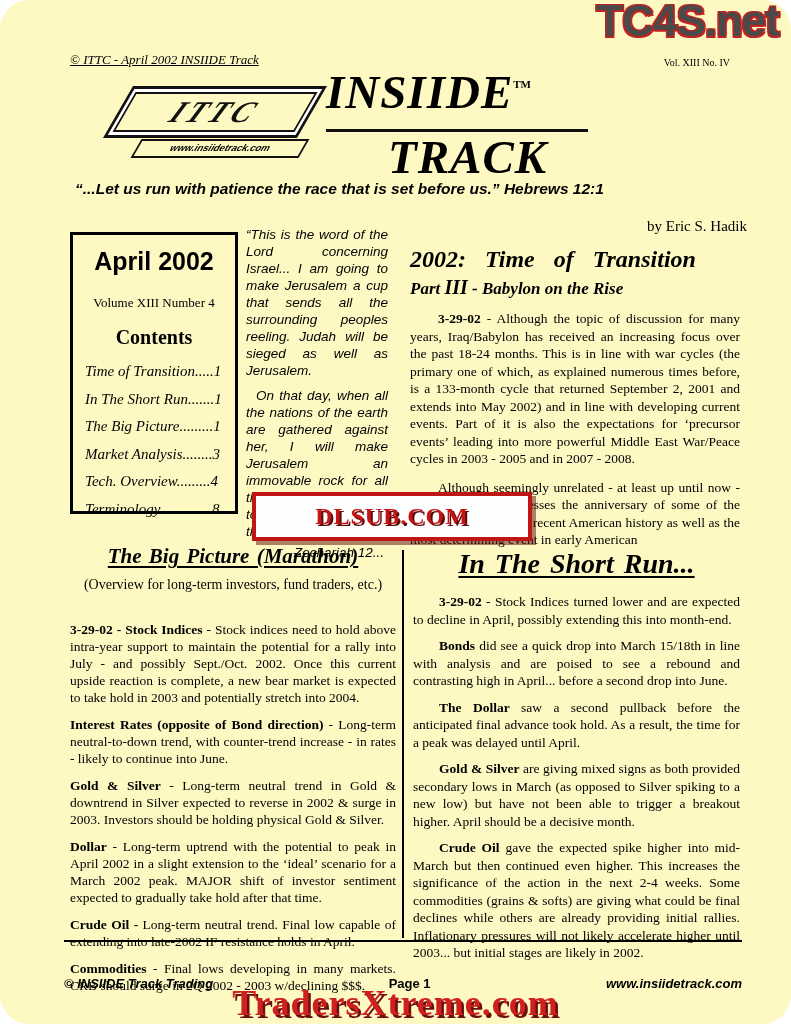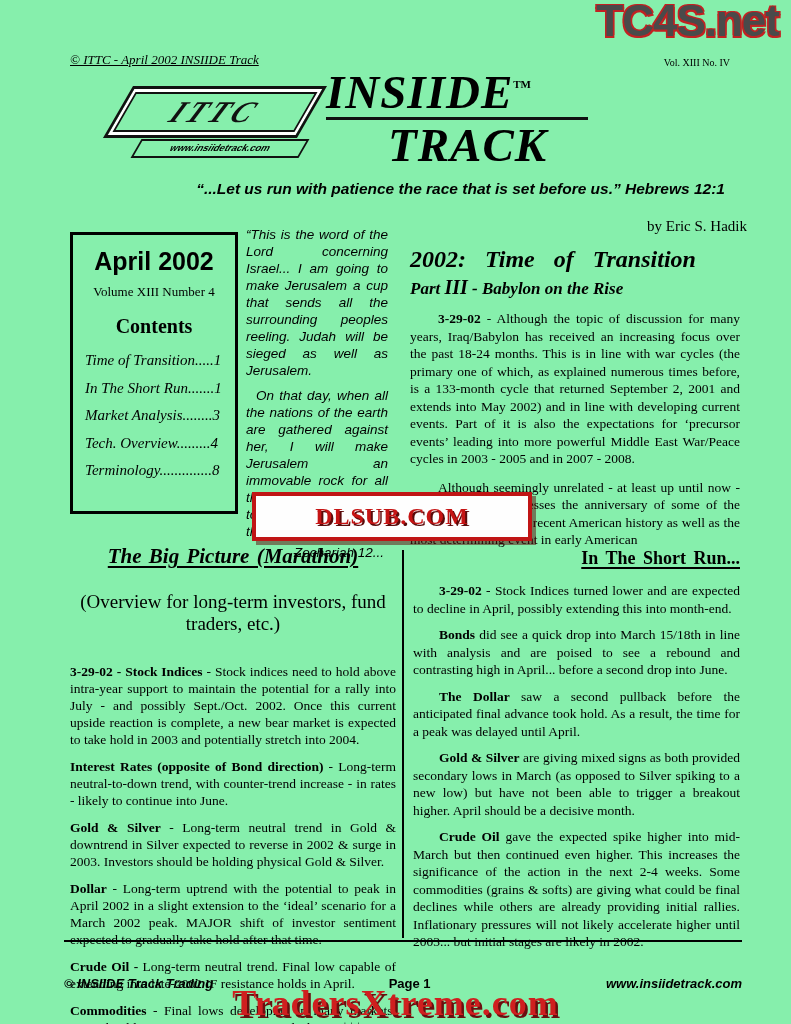--- a/index.html
+++ b/index.html
@@ -1,18 +1,18 @@
 <!DOCTYPE html>
 <html><head>
 <meta charset="utf-8">
 <style>
   html,body { margin:0; padding:0; background:#ffffff; }
   .page {
-    position:relative; width:791px; height:1024px; background:#86efac;
-    font-family:"Liberation Serif", serif; color:#000; overflow:hidden;
+    position:relative; width:791px; height:1024px; background:#fef9c3;
+    font-family:"Liberation Serif", serif; color:#000; overflow:hidden;border-radius:29px;
   }
 
   
   .tc4s {
     position:absolute; top:-4px; right:12px;
     font-family:"Liberation Sans", sans-serif; font-weight:bold; font-size:44px;
     color:#4a4a4a; letter-spacing:-1px;
     text-shadow:-1.5px -1.5px 0 #c22222, 1.5px -1.5px 0 #c22222, -1.5px 1.5px 0 #c22222, 1.5px 1.5px 0 #c22222;
     z-index:40;
   }
@@ -54,45 +54,45 @@
   .emblem-site {
     position:absolute; left:24px; top:67px; width:164px; height:15px;
     transform:skewX(-30deg); border:2px solid #111;
     font-family:"Liberation Sans", sans-serif; font-weight:bold; font-size:9.5px;
     line-height:14px; text-align:center;
   }
   .logo-title { position:absolute; left:214px; top:-4px; width:262px; }
   .logo-line1 {
     font-family:"Liberation Serif", serif; font-weight:bold; font-style:italic;
     font-size:47px; line-height:1.05; letter-spacing:1px;
-    border-bottom:3px solid #111; padding-bottom:0;
+    border-bottom:3px solid #111; padding-bottom:12px;
   }
   .logo-line1 .tm { font-size:11px; font-style:normal; letter-spacing:0; vertical-align:20px; }
   .logo-line2 {
     font-family:"Liberation Serif", serif; font-weight:bold; font-style:italic;
     font-size:47px; line-height:1.0; margin-left:62px; margin-top:2px; letter-spacing:1px;
   }
 
   .verse {
-    position:absolute; left:75px; top:180px; width:650px; text-align:right;
+    position:absolute; left:75px; top:180px; width:650px; text-align:left;
     font-family:"Liberation Sans", sans-serif; font-weight:bold; font-style:italic;
     font-size:15.5px;
   }
   .byline { position:absolute; right:44px; top:218px; font-size:15px; }
 
   
   .contents-box {
     position:absolute; left:70px; top:232px; width:162px; height:276px;
     border:3px solid #000; box-sizing:content-box;
   }
   .cb-month {
     margin-top:12px; text-align:center; font-family:"Liberation Sans", sans-serif;
     font-weight:bold; font-size:25px;
   }
-  .cb-vol { margin-top:8px; text-align:center; font-size:13px; }
+  .cb-vol { margin-top:19px; text-align:center; font-size:13px; }
   .cb-heading { margin-top:15px; text-align:center; font-weight:bold; font-size:20px; }
   .cb-items { margin:9px 0 0 12px; font-style:italic; font-size:15px; line-height:27.5px; }
 
   
   .scripture {
     position:absolute; left:246px; top:226px; width:142px;
     font-family:"Liberation Sans", sans-serif; font-style:italic;
     font-size:13.5px; line-height:17px; text-align:justify;
   }
   .scripture p { margin:0; }
@@ -115,28 +115,28 @@
   
   .vdivider { position:absolute; left:402px; top:550px; width:1.5px; height:388px; background:#000; }
 
   
   .big-picture { position:absolute; left:70px; top:544px; width:326px; }
   .bp-heading {
     text-align:center; font-weight:bold; font-style:italic; font-size:21px;
     text-decoration:underline; text-decoration-thickness:2px; text-underline-offset:3px;
     word-spacing:2px;
   }
-  .bp-subheading { text-align:center; margin-top:22px; font-size:19px; }
+  .bp-subheading { text-align:center; margin-top:8px; font-size:14px; }
   .bp-p { margin:10px 0 0 0; font-size:13.5px; line-height:17px; text-align:justify; }
   .bp-p:nth-of-type(1) { margin-top:28px; }
 
   
   .short-run { position:absolute; left:413px; top:548px; width:327px; }
   .sr-heading {
-    text-align:right; font-weight:bold; font-size:18px;
+    text-align:center; font-weight:bold; font-style:italic; font-size:28px;
     text-decoration:underline; text-decoration-thickness:2px; text-underline-offset:3px;
     word-spacing:3px;
   }
   .sr-p {
     margin:9px 0 0 0; font-size:13.5px; line-height:17.5px; text-align:justify;
     text-indent:26px;
   }
   .sr-p:nth-of-type(1) { margin-top:13px; }
 
   
@@ -172,20 +172,21 @@
   <div class="verse">“...Let us run with patience the race that is set before us.”   Hebrews 12:1</div>
   <div class="byline">by Eric S. Hadik</div>
 
   <div class="contents-box">
     <div class="cb-month">April 2002</div>
     <div class="cb-vol">Volume XIII  Number 4</div>
     <div class="cb-heading">Contents</div>
     <div class="cb-items">
       <div class="cb-item">Time of Transition.....1</div>
       <div class="cb-item">In The Short Run.......1</div>
+      <div class="cb-item">The Big Picture.........1</div>
       <div class="cb-item">Market Analysis........3</div>
       <div class="cb-item">Tech. Overview.........4</div>
       <div class="cb-item">Terminology..............8</div>
     </div>
   </div>
 
   <div class="scripture">
     <p class="sc-p1">“This is the word of the Lord concerning Israel...  I am going to make Jerusalem a cup that sends all the surrounding peoples reeling.  Judah will be sieged as well as Jerusalem.</p>
     <p class="sc-p2">On that day, when all the nations of the earth are gathered against her, I will make Jerusalem an immovable rock for all the nations.  All who try to move it will injure themse...</p>
     <p class="sc-attr">Zechariah 12...</p>

